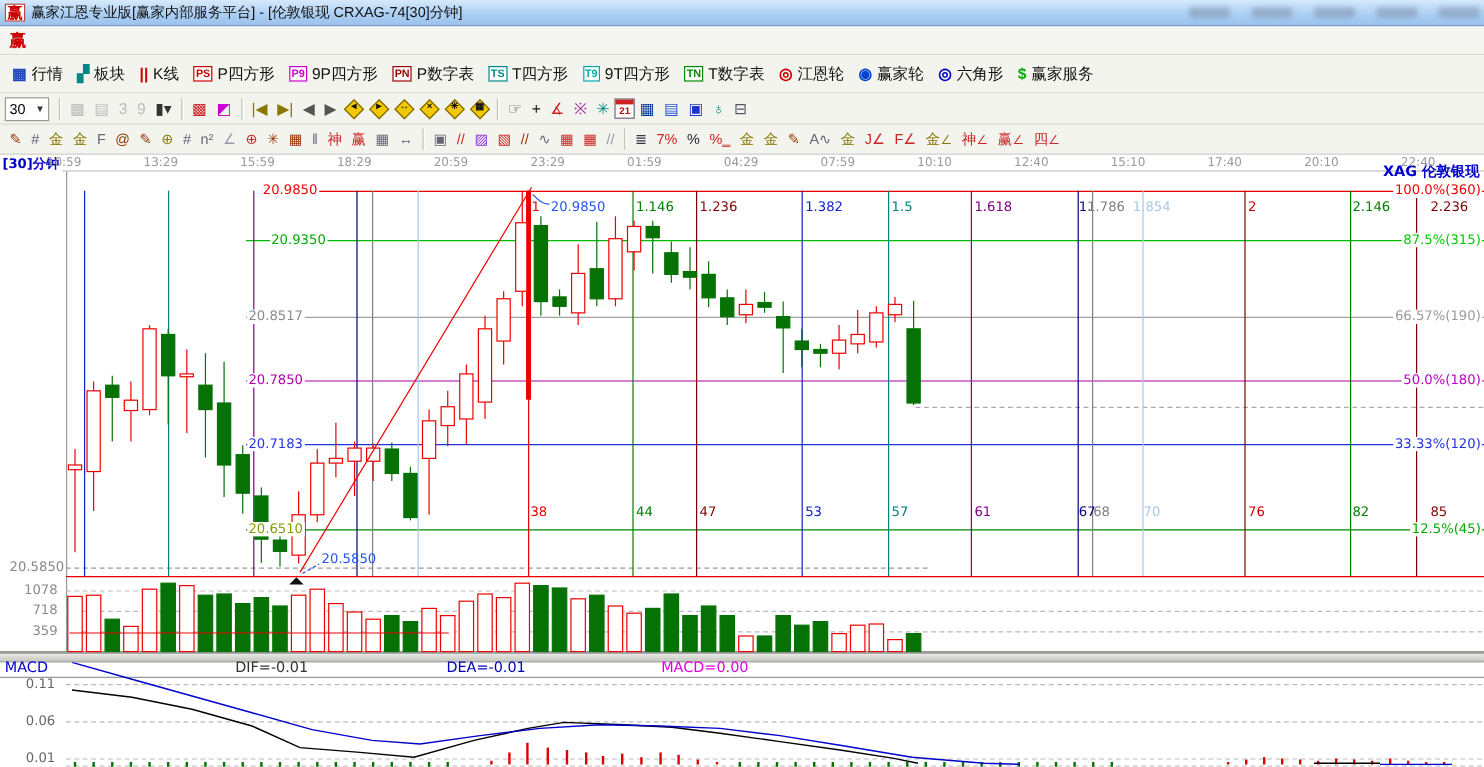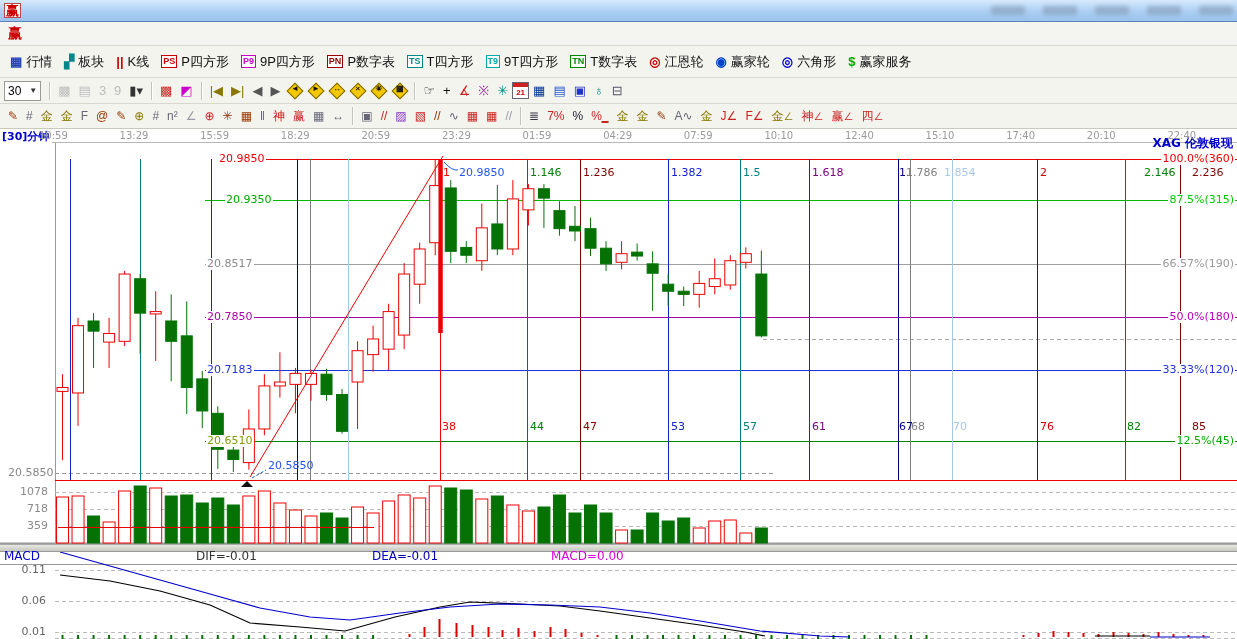--- a/index.html
+++ b/index.html
@@ -54,20 +54,21 @@
   .macdsep{position:absolute;left:0;width:1237px;height:6px;top:415px;
      background:linear-gradient(#e8e8e4,#c7c7c0);border-top:1px solid #aaa;border-bottom:1px solid #999;z-index:2;}
 </style>
 </head>
 <body>
 
 <div class="app">
 
   <div class="titlebar">
     <span class="tlogo">赢</span>
+    <span class="ttext">赢家江恩专业版[赢家内部服务平台] - [伦敦银现  CRXAG-74[30]分钟]</span>
     <span class="tblur">
       <span></span>
       <span></span>
       <span></span>
       <span></span>
       <span></span>
     </span>
   </div>
 
   <div class="menubar">
@@ -531,21 +532,21 @@
       <div class="clbl" style="color: rgb(34, 85, 238); left: 459px; top: 38px;">20.9850</div>
       <div class="clbl" style="color: rgb(0, 128, 0); left: 530px; top: 38px;">1.146</div>
       <div class="clbl" style="color: rgb(128, 0, 0); left: 583px; top: 38px;">1.236</div>
       <div class="clbl" style="color: rgb(17, 34, 204); left: 671px; top: 38px;">1.382</div>
       <div class="clbl" style="color: rgb(0, 128, 128); left: 743px; top: 38px;">1.5</div>
       <div class="clbl" style="color: rgb(128, 0, 128); left: 812px; top: 38px;">1.618</div>
       <div class="clbl" style="color: rgb(0, 0, 128); left: 899px; top: 38px;">1.</div>
       <div class="clbl" style="color: rgb(128, 128, 128); left: 906px; top: 38px;">1.786</div>
       <div class="clbl" style="color: rgb(168, 200, 232); left: 944px; top: 38px; text-align: right;">1.854</div>
       <div class="clbl" style="color: rgb(204, 0, 0); left: 1040px; top: 38px;">2</div>
-      <div class="clbl" style="color: rgb(0, 128, 0); left: 1127px; top: 38px; padding-left: 17px;">2.146</div>
+      <div class="clbl" style="color: rgb(0, 128, 0); left: 1127px; top: 38px;">2.146</div>
       <div class="clbl" style="color: rgb(128, 0, 0); left: 1192px; top: 38px;">2.236</div>
       <div class="clbl" style="color: rgb(238, 0, 0); left: 442px; top: 292px;">38</div>
       <div class="clbl" style="color: rgb(0, 128, 0); left: 530px; top: 292px;">44</div>
       <div class="clbl" style="color: rgb(128, 0, 0); left: 583px; top: 292px;">47</div>
       <div class="clbl" style="color: rgb(17, 34, 204); left: 671px; top: 292px;">53</div>
       <div class="clbl" style="color: rgb(0, 128, 128); left: 743px; top: 292px;">57</div>
       <div class="clbl" style="color: rgb(128, 0, 128); left: 812px; top: 292px;">61</div>
       <div class="clbl" style="color: rgb(0, 0, 128); left: 899px; top: 292px;">67</div>
       <div class="clbl" style="color: rgb(128, 128, 128); left: 911px; top: 292px;">68</div>
       <div class="clbl" style="color: rgb(168, 200, 232); left: 953px; top: 292px;">70</div>

